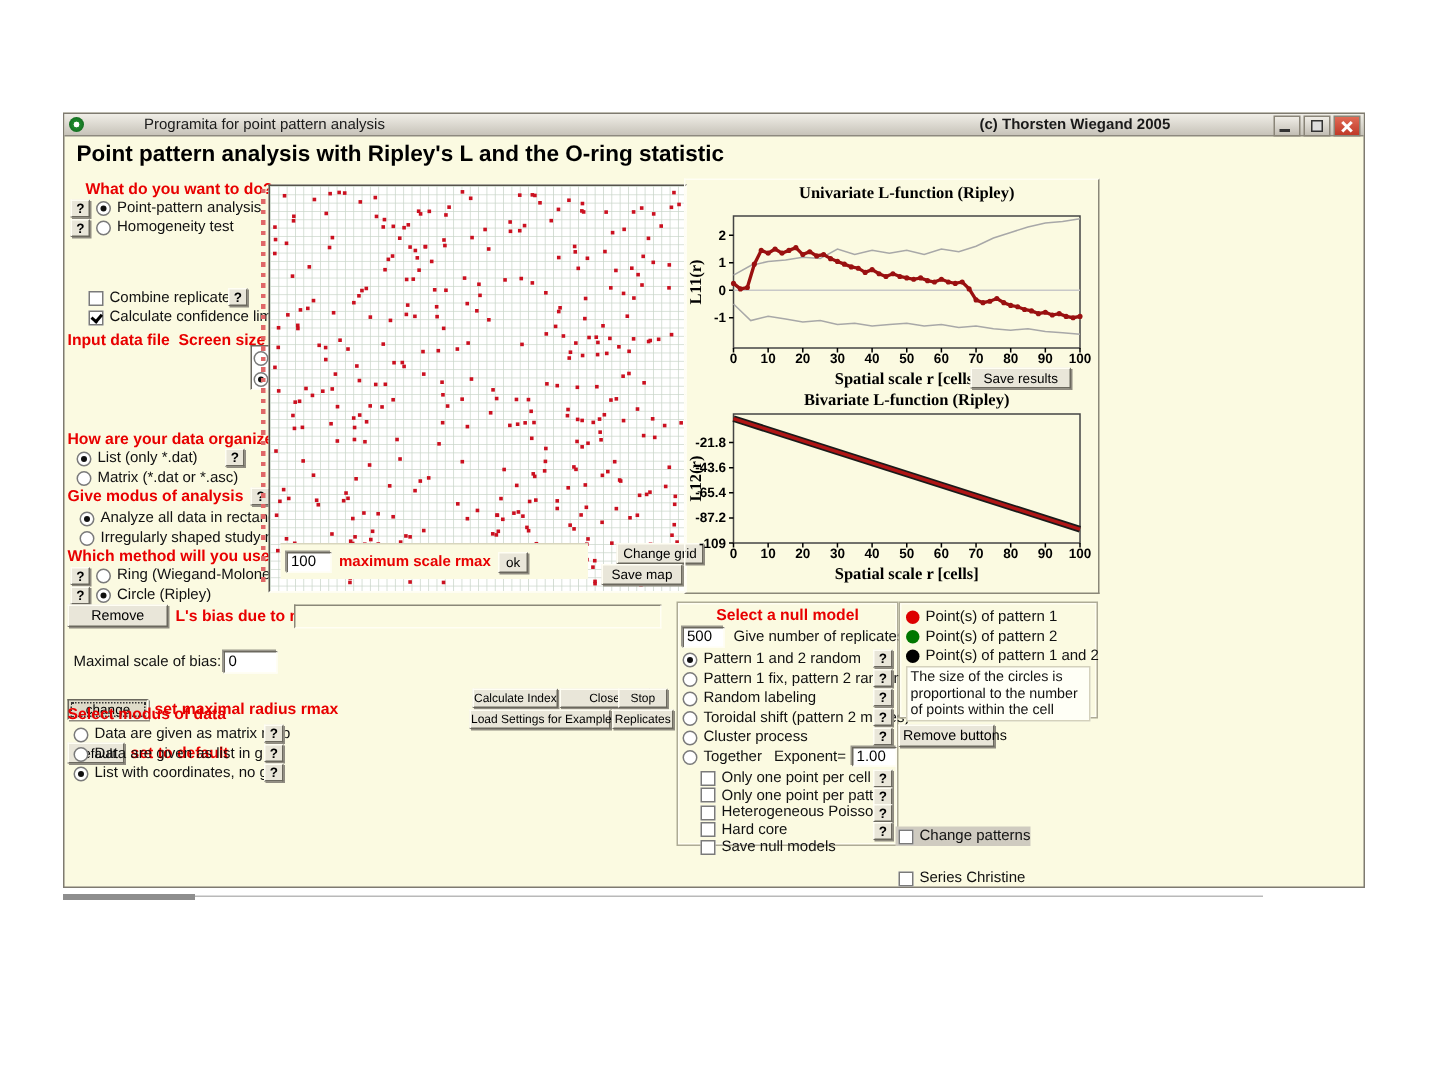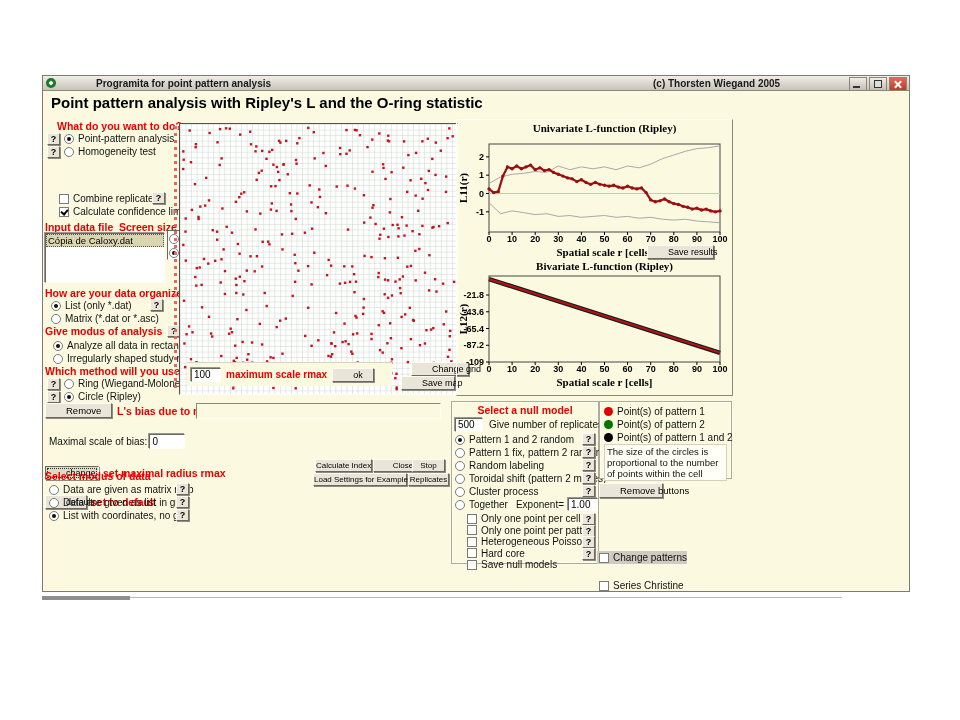--- a/index.html
+++ b/index.html
@@ -1,19 +1,19 @@
 <!DOCTYPE html>
 <html><head>
 <meta charset="utf-8">
 <style>
   html,body{margin:0;padding:0;background:#fff;font-family:"Liberation Sans",sans-serif;}
   #stage{position:relative;width:960px;height:720px;background:#fff;overflow:hidden;}
   #appwin{position:absolute;left:42px;top:75px;width:868px;height:517px;background:#fbfae1;border:1px solid #7e7a70;box-sizing:border-box;}
   #titlebar{position:absolute;left:0;top:0;width:100%;height:15px;background:linear-gradient(#f0eee7,#c7c3b9);display:flex;align-items:center;gap:4px;padding:0 3px;box-sizing:border-box;border-bottom:1px solid #8d897f;}
-  .ttext{font-size:10px;font-weight:bold;color:#1a1a1a;white-space:nowrap;padding-left:36px;}
+  .ttext{font-size:10px;font-weight:normal;color:#1a1a1a;white-space:nowrap;padding-left:36px;}
   #titlecopy{position:absolute;left:610px;font-size:10px;font-weight:bold;color:#1a1a1a;}
   .tbtns{position:absolute;right:2px;top:1px;display:flex;gap:2px;}
   .tbtn{width:16px;height:12px;background:linear-gradient(#efede6,#c2beb4);border:1px solid #8a8578;position:relative;}
   .tbtn.close{background:linear-gradient(#e06a55,#c03a28);}
   .glyph-min{position:absolute;left:3px;bottom:2px;width:7px;height:2px;background:#333;}
   .glyph-res{position:absolute;left:4px;top:2px;width:6px;height:6px;border:1px solid #333;background:#ddd;}
   .glyph-x::before,.glyph-x::after{content:"";position:absolute;left:7px;top:2px;width:2px;height:9px;background:#fff;}
   .glyph-x::before{transform:rotate(45deg);} .glyph-x::after{transform:rotate(-45deg);}
   #appicon{width:10px;height:10px;border-radius:50%;background:radial-gradient(#fff 25%,#1f8a2e 30%,#0c5c18 100%);flex:none;}
   #pageheading{position:absolute;left:8px;top:18px;font-size:15px;font-weight:bold;color:#000;}
@@ -21,21 +21,21 @@
   .abs{position:absolute;}
   .row{display:flex;align-items:center;gap:4px;height:13px;position:relative;font-size:10px;white-space:nowrap;}
   .row .lbl{font-size:10px;color:#111;}
   .small .row{height:14px;} .small .row .lbl{font-size:8px;}
   .rb{width:10px;height:10px;border-radius:50%;border:1px solid #7a7a7a;background:#fff;display:inline-block;position:relative;flex:none;box-sizing:border-box;}
   .rb.on::after{content:"";position:absolute;left:2px;top:2px;width:4px;height:4px;border-radius:50%;background:#101010;}
   .cb{width:10px;height:10px;border:1px solid #7a7a7a;background:#fff;display:inline-block;position:relative;flex:none;box-sizing:border-box;}
   .cb.on::after{content:"";position:absolute;left:1px;top:1px;width:5px;height:3px;border-left:2px solid #000;border-bottom:2px solid #000;transform:rotate(-50deg);}
   .hb{width:13px;height:12px;font-size:9px;font-weight:bold;line-height:10px;text-align:center;color:#000;background:#e9e6d9;border:1px solid;border-color:#fffef4 #6b685e #6b685e #fffef4;box-shadow:1px 1px 0 #8f8b80;padding:0;flex:none;box-sizing:border-box;}
   .hr{position:absolute;right:0;top:0;}
-  .btn{display:inline-block;background:#e9e6d9;border:1px solid;border-color:#fffef4 #6b685e #6b685e #fffef4;box-shadow:1px 1px 0 #8f8b80;font-size:9px;color:#000;text-align:center;box-sizing:border-box;padding:1px 20px;white-space:nowrap;}
+  .btn{display:inline-block;background:#e9e6d9;border:1px solid;border-color:#fffef4 #6b685e #6b685e #fffef4;box-shadow:1px 1px 0 #8f8b80;font-size:9px;color:#000;text-align:center;box-sizing:border-box;padding:1px 2px;white-space:nowrap;}
   .btn.tiny{font-size:8px;padding:1px 0;}
   .btn.pressed{border-color:#6b685e #fffef4 #fffef4 #6b685e;outline:1px dotted #333;outline-offset:-3px;background:#dedbc9;}
   .inp{background:#fff;border:1px solid;border-color:#6b685e #fffef4 #fffef4 #6b685e;box-shadow:-1px -1px 0 #9a978c;font-family:"Liberation Sans",sans-serif;font-size:10px;padding:0 2px;box-sizing:border-box;height:15px;}
   #listbox{background:#fff;border:1px solid;border-color:#6b685e #fffef4 #fffef4 #6b685e;box-shadow:-1px -1px 0 #9a978c;box-sizing:border-box;}
   #fileitem{font-size:9.5px;background:#d9d5b0;border:1px dotted #555;padding:0 1px;white-space:nowrap;}
   #screenbox{background:#fff;border:1px solid;border-color:#6b685e #fffef4 #fffef4 #6b685e;box-sizing:border-box;padding:1px;}
   #mapwrap{border:1px solid;border-color:#55524a #fffef4 #fffef4 #55524a;background:#fff;box-sizing:content-box;}
   #mapstrip{position:absolute;left:7px;top:238px;width:205px;height:24px;background:#fbfae1;border-top:1px solid #d8d5bd;display:flex;align-items:center;gap:5px;padding-left:4px;box-sizing:border-box;}
   .panel{border:1px solid #aeab96;box-shadow:inset 0 0 0 1px #fffef2;box-sizing:border-box;background:#fbfae1;}
   #chartspanel{border:1px solid;border-color:#fffef4 #8a8778 #8a8778 #fffef4;box-sizing:border-box;}
@@ -91,23 +91,20 @@
           <span class="lbl">Combine replicates</span>
           <button class="hb hr">?</button>
         </div>
         <div class="row">
           <span class="cb on"></span>
           <span class="lbl">Calculate confidence limits</span>
         </div>
       </div>
     <div class="abs red" style="left:2px;top:145px;">Input data file</div>
     <div class="abs red" style="left:76px;top:145px;">Screen size</div>
-    <div id="listbox" class="abs" style="left:2px;top:157px;width:120px;height:50px;">
-      <div id="fileitem">Cópia de Caloxy.dat</div>
-    </div>
     <div id="screenbox" class="abs small" style="left:124px;top:154px;width:50px;height:30px;">
       <div>
           <div class="row">
             <span class="rb"></span>
             <span class="lbl">800 x 600</span>
           </div>
           <div class="row">
             <span class="rb on"></span>
             <span class="lbl">1024 x 768</span>
           </div>

